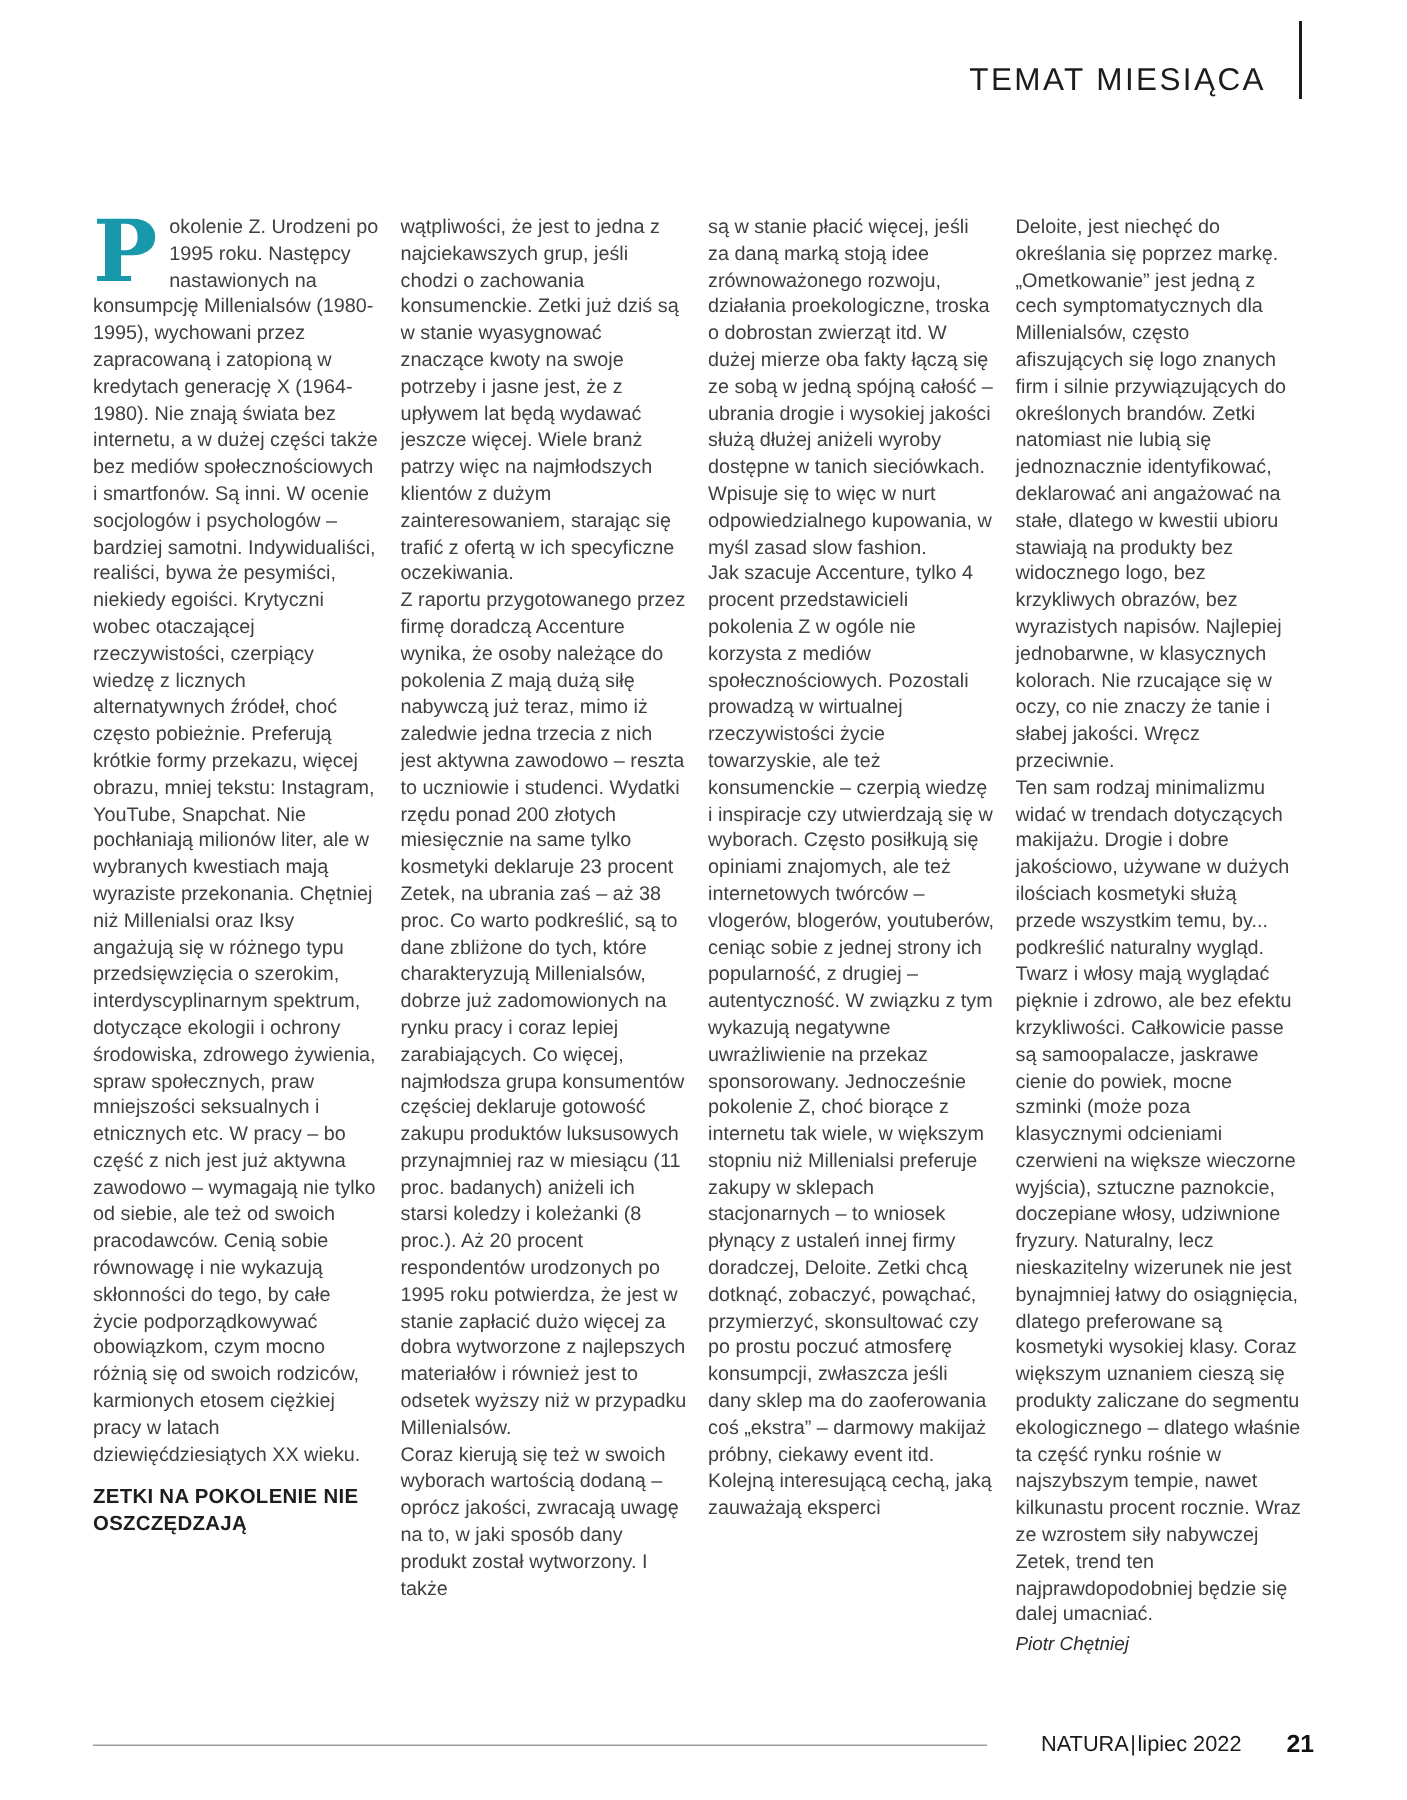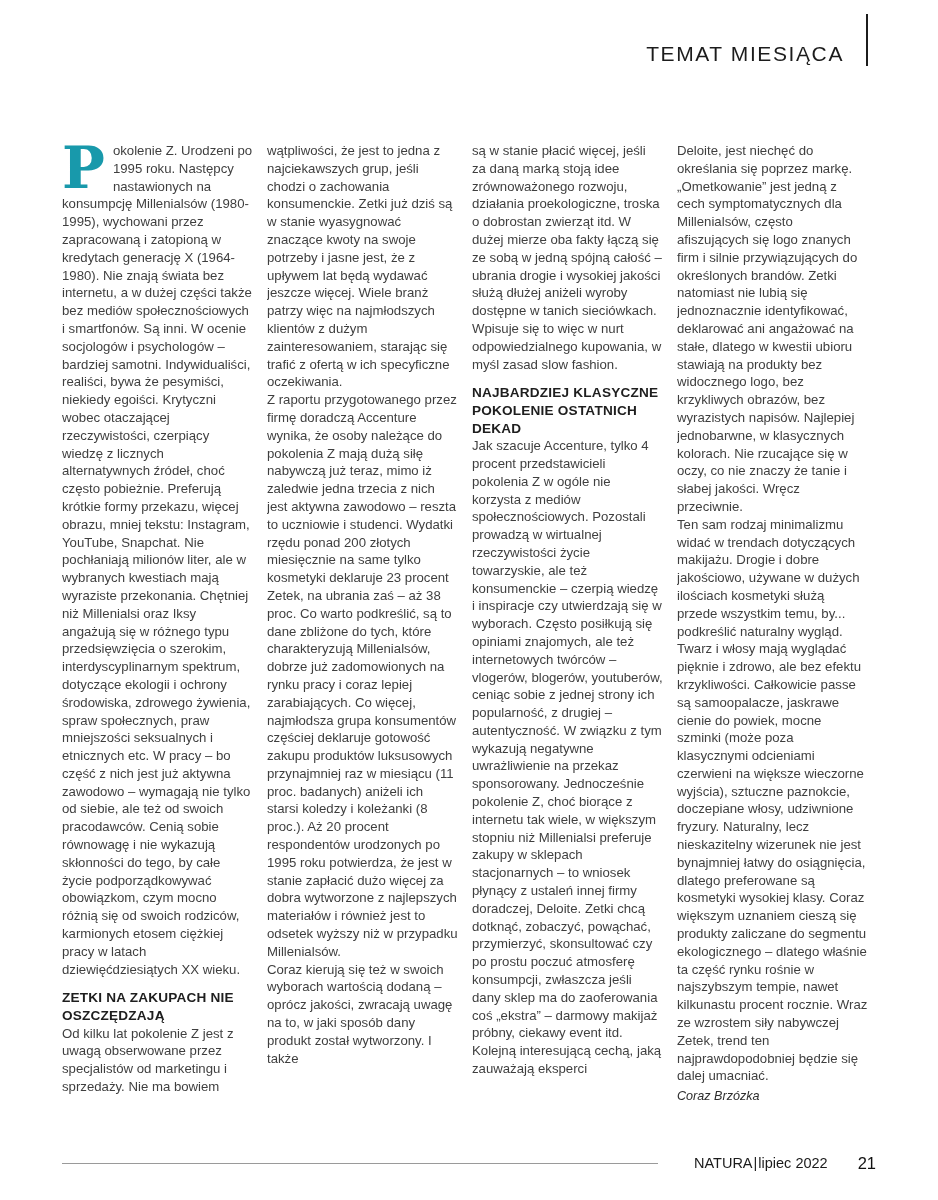--- a/index.html
+++ b/index.html
@@ -52,54 +52,52 @@
     position:absolute;left:62px;top:1153px;width:814px;height:20px;
     display:flex;align-items:center;
   }
   .footer-rule{width:596px;height:1px;background:#9a9a9a;}
   .footer-text{
     margin-left:36px;display:flex;align-items:center;gap:1px;
     font-size:14.5px;color:#1b1b1b;
   }
   .footer-sep{font-weight:300;color:#1b1b1b;}
   .footer-page{
-    margin-left:auto;font-weight:normal;font-size:16.5px;color:#111;
+    margin-left:auto;font-weight:bold;font-size:16.5px;color:#111;
   }
 </style>
 </head>
 <body>
 
 <div class="page">
 
   <div class="header">
     <span class="header-title">TEMAT MIESIĄCA</span>
     <span class="header-bar"></span>
   </div>
 
   <div class="columns">
     <div class="col">
         <p><span class="dropcap">P</span>okolenie Z. Urodzeni po 1995 roku. Następcy nastawionych na konsumpcję Millenialsów (1980-1995), wychowani przez zapracowaną i zatopioną w kredytach generację X (1964-1980). Nie znają świata bez internetu, a w dużej części także bez mediów społecznościowych i smartfonów. Są inni. W ocenie socjologów i psychologów – bardziej samotni. Indywidualiści, realiści, bywa że pesymiści, niekiedy egoiści. Krytyczni wobec otaczającej rzeczywistości, czerpiący wiedzę z licznych alternatywnych źródeł, choć często pobieżnie. Preferują krótkie formy przekazu, więcej obrazu, mniej tekstu: Instagram, YouTube, Snapchat. Nie pochłaniają milionów liter, ale w wybranych kwestiach mają wyraziste przekonania. Chętniej niż Millenialsi oraz Iksy angażują się w różnego typu przedsięwzięcia o szerokim, interdyscyplinarnym spektrum, dotyczące ekologii i ochrony środowiska, zdrowego żywienia, spraw społecznych, praw mniejszości seksualnych i etnicznych etc. W pracy – bo część z nich jest już aktywna zawodowo – wymagają nie tylko od siebie, ale też od swoich pracodawców. Cenią sobie równowagę i nie wykazują skłonności do tego, by całe życie podporządkowywać obowiązkom, czym mocno różnią się od swoich rodziców, karmionych etosem ciężkiej pracy w latach dziewięćdziesiątych XX wieku.</p>
-        <h3>ZETKI NA ZAKUPACH NIE OSZCZĘDZAJĄ</h3>
-        <p>Od kilku lat pokolenie Z jest z uwagą obserwowane przez specjalistów od marketingu i sprzedaży. Nie ma bowiem</p>
+        <h3>ZETKI NA POKOLENIE NIE OSZCZĘDZAJĄ</h3>
       </div>
     <div class="col">
         <p>wątpliwości, że jest to jedna z najciekawszych grup, jeśli chodzi o zachowania konsumenckie. Zetki już dziś są w stanie wyasygnować znaczące kwoty na swoje potrzeby i jasne jest, że z upływem lat będą wydawać jeszcze więcej. Wiele branż patrzy więc na najmłodszych klientów z dużym zainteresowaniem, starając się trafić z ofertą w ich specyficzne oczekiwania.</p>
         <p>Z raportu przygotowanego przez firmę doradczą Accenture wynika, że osoby należące do pokolenia Z mają dużą siłę nabywczą już teraz, mimo iż zaledwie jedna trzecia z nich jest aktywna zawodowo – reszta to uczniowie i studenci. Wydatki rzędu ponad 200 złotych miesięcznie na same tylko kosmetyki deklaruje 23 procent Zetek, na ubrania zaś – aż 38 proc. Co warto podkreślić, są to dane zbliżone do tych, które charakteryzują Millenialsów, dobrze już zadomowionych na rynku pracy i coraz lepiej zarabiających. Co więcej, najmłodsza grupa konsumentów częściej deklaruje gotowość zakupu produktów luksusowych przynajmniej raz w miesiącu (11 proc. badanych) aniżeli ich starsi koledzy i koleżanki (8 proc.). Aż 20 procent respondentów urodzonych po 1995 roku potwierdza, że jest w stanie zapłacić dużo więcej za dobra wytworzone z najlepszych materiałów i również jest to odsetek wyższy niż w przypadku Millenialsów.</p>
         <p>Coraz kierują się też w swoich wyborach wartością dodaną – oprócz jakości, zwracają uwagę na to, w jaki sposób dany produkt został wytworzony. I także</p>
       </div>
     <div class="col">
         <p>są w stanie płacić więcej, jeśli za daną marką stoją idee zrównoważonego rozwoju, działania proekologiczne, troska o dobrostan zwierząt itd. W dużej mierze oba fakty łączą się ze sobą w jedną spójną całość – ubrania drogie i wysokiej jakości służą dłużej aniżeli wyroby dostępne w tanich sieciówkach. Wpisuje się to więc w nurt odpowiedzialnego kupowania, w myśl zasad slow fashion.</p>
-        <h3>NAJBARDZIEJ KLASYCZNE POKOLENIE OSTATNICH DEKAD</h3>
         <p>Jak szacuje Accenture, tylko 4 procent przedstawicieli pokolenia Z w ogóle nie korzysta z mediów społecznościowych. Pozostali prowadzą w wirtualnej rzeczywistości życie towarzyskie, ale też konsumenckie – czerpią wiedzę i inspiracje czy utwierdzają się w wyborach. Często posiłkują się opiniami znajomych, ale też internetowych twórców – vlogerów, blogerów, youtuberów, ceniąc sobie z jednej strony ich popularność, z drugiej – autentyczność. W związku z tym wykazują negatywne uwrażliwienie na przekaz sponsorowany. Jednocześnie pokolenie Z, choć biorące z internetu tak wiele, w większym stopniu niż Millenialsi preferuje zakupy w sklepach stacjonarnych – to wniosek płynący z ustaleń innej firmy doradczej, Deloite. Zetki chcą dotknąć, zobaczyć, powąchać, przymierzyć, skonsultować czy po prostu poczuć atmosferę konsumpcji, zwłaszcza jeśli dany sklep ma do zaoferowania coś „ekstra” – darmowy makijaż próbny, ciekawy event itd.</p>
         <p>Kolejną interesującą cechą, jaką zauważają eksperci</p>
       </div>
     <div class="col">
         <p>Deloite, jest niechęć do określania się poprzez markę. „Ometkowanie” jest jedną z cech symptomatycznych dla Millenialsów, często afiszujących się logo znanych firm i silnie przywiązujących do określonych brandów. Zetki natomiast nie lubią się jednoznacznie identyfikować, deklarować ani angażować na stałe, dlatego w kwestii ubioru stawiają na produkty bez widocznego logo, bez krzykliwych obrazów, bez wyrazistych napisów. Najlepiej jednobarwne, w klasycznych kolorach. Nie rzucające się w oczy, co nie znaczy że tanie i słabej jakości. Wręcz przeciwnie.</p>
         <p>Ten sam rodzaj minimalizmu widać w trendach dotyczących makijażu. Drogie i dobre jakościowo, używane w dużych ilościach kosmetyki służą przede wszystkim temu, by... podkreślić naturalny wygląd. Twarz i włosy mają wyglądać pięknie i zdrowo, ale bez efektu krzykliwości. Całkowicie passe są samoopalacze, jaskrawe cienie do powiek, mocne szminki (może poza klasycznymi odcieniami czerwieni na większe wieczorne wyjścia), sztuczne paznokcie, doczepiane włosy, udziwnione fryzury. Naturalny, lecz nieskazitelny wizerunek nie jest bynajmniej łatwy do osiągnięcia, dlatego preferowane są kosmetyki wysokiej klasy. Coraz większym uznaniem cieszą się produkty zaliczane do segmentu ekologicznego – dlatego właśnie ta część rynku rośnie w najszybszym tempie, nawet kilkunastu procent rocznie. Wraz ze wzrostem siły nabywczej Zetek, trend ten najprawdopodobniej będzie się dalej umacniać.</p>
-        <p class="byline">Coraz Brzózka</p>
+        <p class="byline">Piotr Chętniej</p>
       </div>
   </div>
 
   <div class="footer">
     <span class="footer-rule"></span>
     <span class="footer-text">
       <span>NATURA</span>
       <span class="footer-sep">|</span>
       <span>lipiec 2022</span>
     </span>

